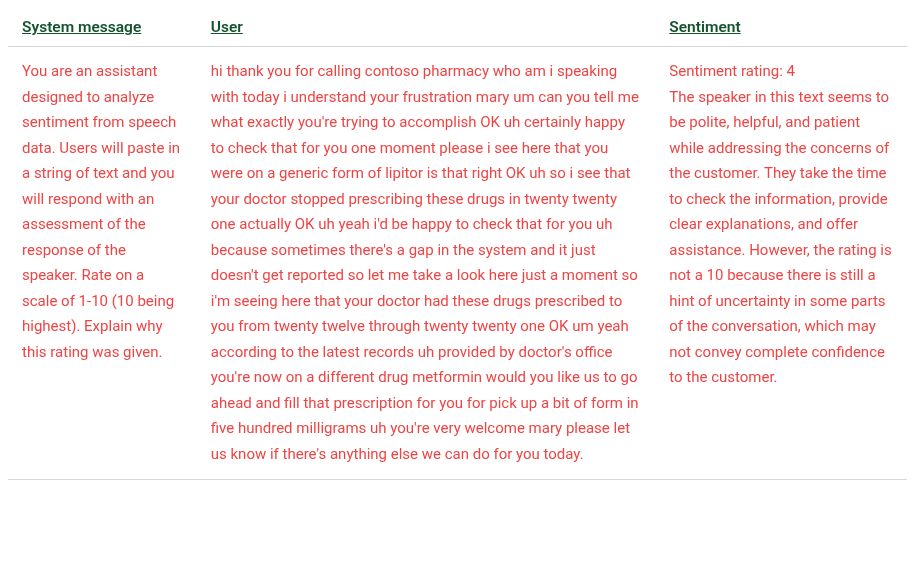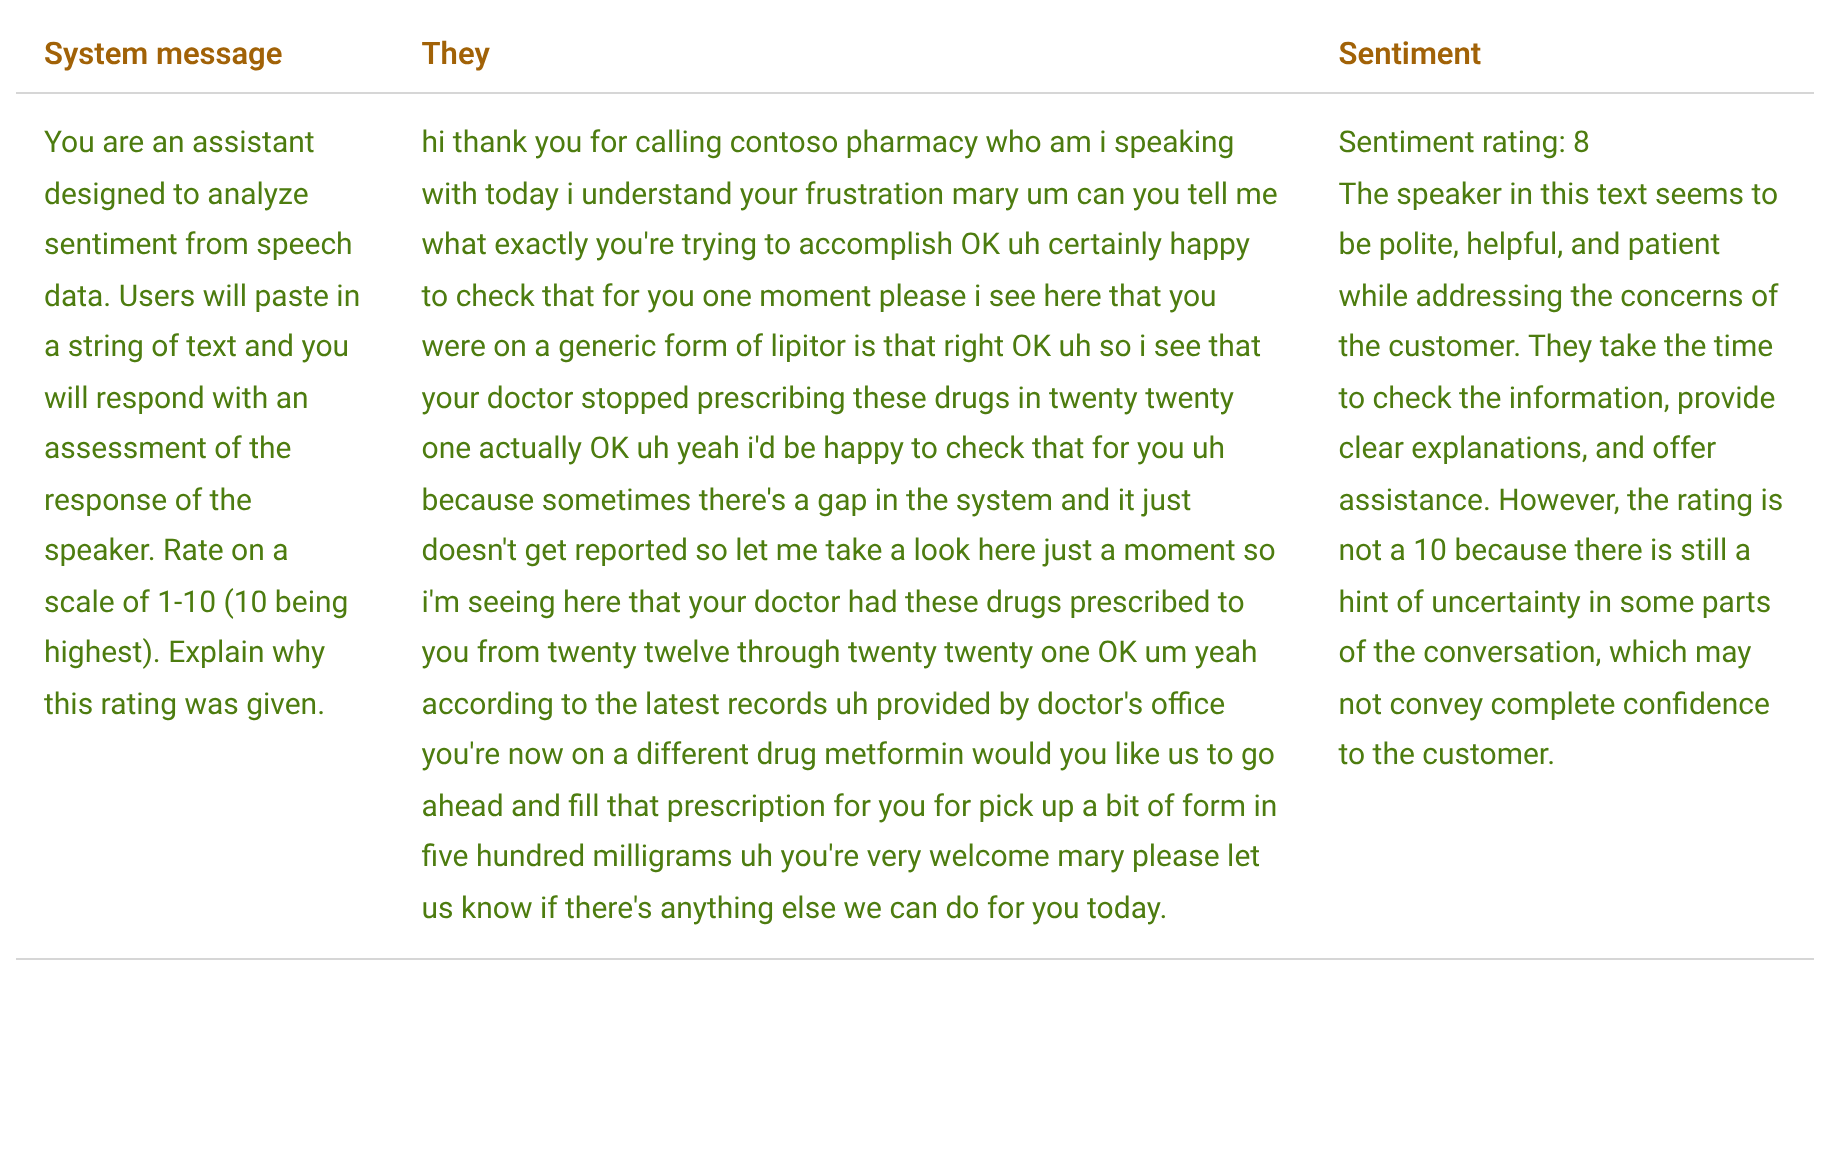--- a/index.html
+++ b/index.html
@@ -20,31 +20,32 @@
       table-layout: fixed;
     }
     .example-table thead tr {
       border-bottom: 1px solid #d6d6d6;
     }
     .example-table th {
       text-align: left;
       font-weight: 600;
       padding: 10px 14px;
       vertical-align: top;
-      color: #a16207;
+      color: #14532d;
       font-size: 15.5px;
+      text-decoration: underline;
     }
     .example-table tbody tr {
       border-bottom: 1px solid #d6d6d6;
     }
     .example-table td {
       padding: 12px 14px;
       vertical-align: top;
       line-height: 1.7;
-      color: #4d7c0f;
+      color: #ef4444;
     }
     .col-sys {
       width: 21%;
     }
     .col-user {
       width: 51%;
     }
     .col-assist {
       width: 28%;
     }
@@ -54,27 +55,27 @@
 
 <table class="example-table">
   <colgroup>
     <col class="col-sys">
     <col class="col-user">
     <col class="col-assist">
   </colgroup>
   <thead>
     <tr>
       <th>System message</th>
-      <th>They</th>
+      <th>User</th>
       <th>Sentiment</th>
     </tr>
   </thead>
   <tbody>
     <tr>
       <td>You are an assistant designed to analyze sentiment from speech data. Users will paste in a string of text and you will respond with an assessment of the response of the speaker. Rate on a scale of 1-10 (10 being highest). Explain why this rating was given.</td>
       <td>hi thank you for calling contoso pharmacy who am i speaking with today i understand your frustration mary um can you tell me what exactly you're trying to accomplish OK uh certainly happy to check that for you one moment please i see here that you were on a generic form of lipitor is that right OK uh so i see that your doctor stopped prescribing these drugs in twenty twenty one actually OK uh yeah i'd be happy to check that for you uh because sometimes there's a gap in the system and it just doesn't get reported so let me take a look here just a moment so i'm seeing here that your doctor had these drugs prescribed to you from twenty twelve through twenty twenty one OK um yeah according to the latest records uh provided by doctor's office you're now on a different drug metformin would you like us to go ahead and fill that prescription for you for pick up a bit of form in five hundred milligrams uh you're very welcome mary please let us know if there's anything else we can do for you today.</td>
       <td>
-        <span>Sentiment rating: 8</span><br>
+        <span>Sentiment rating: 4</span><br>
         <span>The speaker in this text seems to be polite, helpful, and patient while addressing the concerns of the customer. They take the time to check the information, provide clear explanations, and offer assistance. However, the rating is not a 10 because there is still a hint of uncertainty in some parts of the conversation, which may not convey complete confidence to the customer.</span>
       </td>
     </tr>
   </tbody>
 </table>
 
 </body></html>

